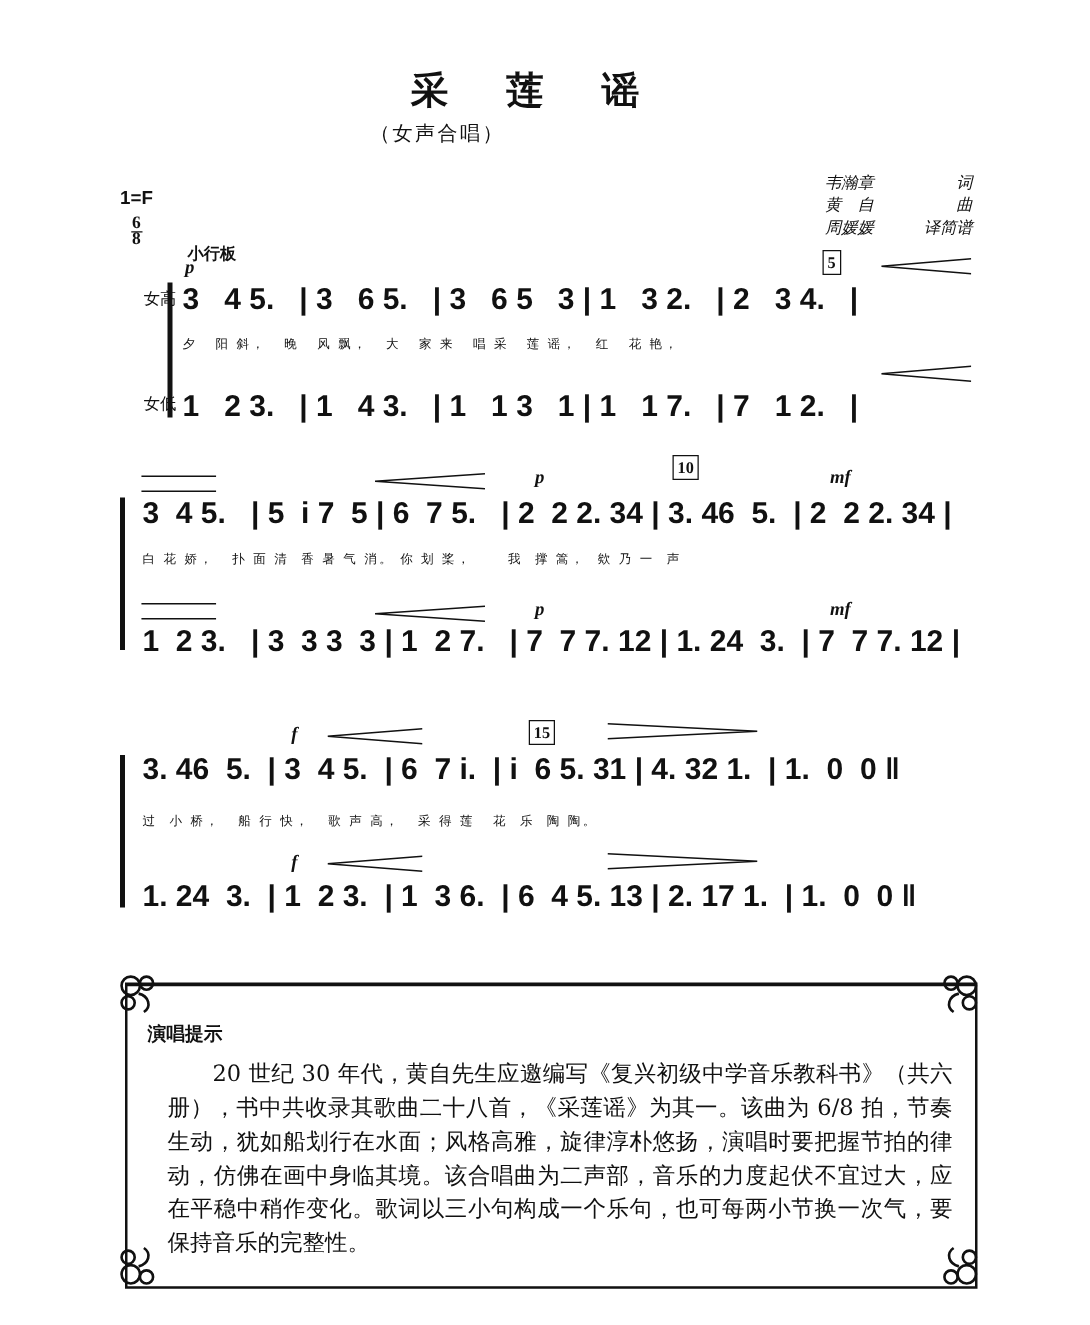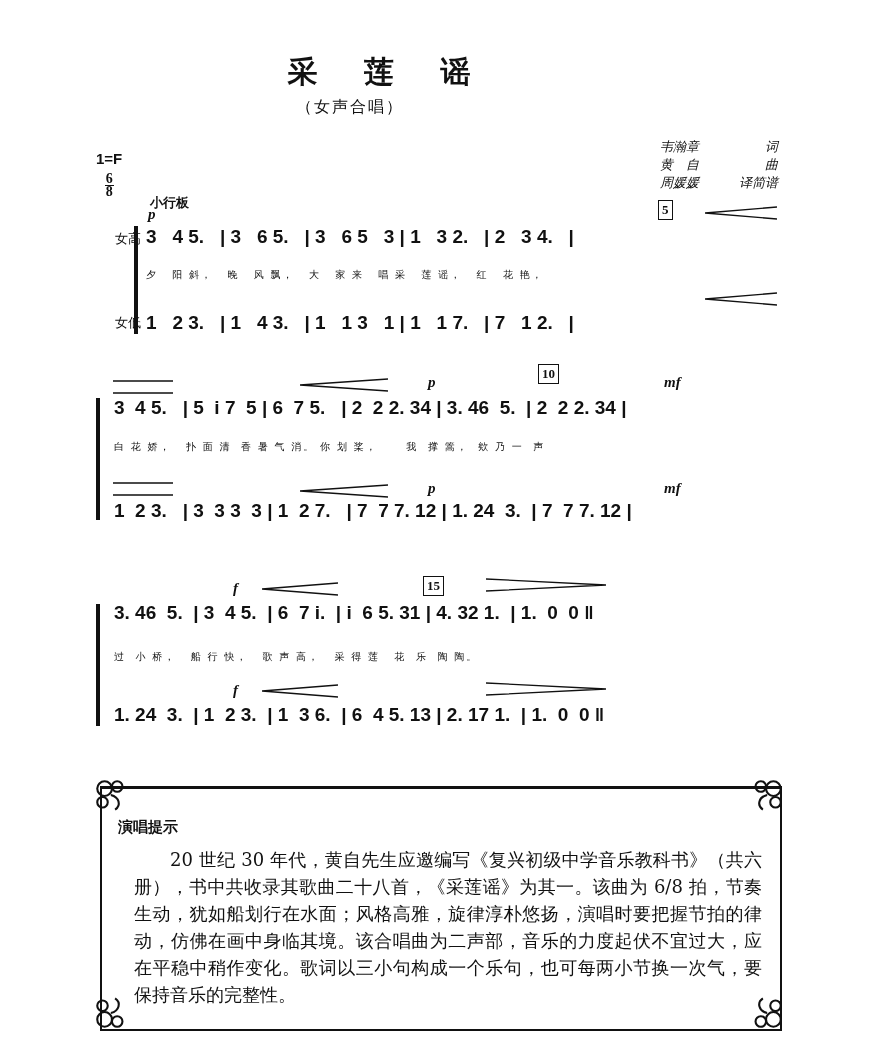--- a/index.html
+++ b/index.html
@@ -1,27 +1,27 @@
 <!DOCTYPE html>
 <html><head>
 <meta charset="utf-8">
 <style>
   html,body{margin:0;padding:0;background:#fff;}
   body{width:872px;height:1060px;position:relative;overflow:hidden;color:#111;font-family:"DejaVu Serif",serif;}
   .abs{position:absolute;}
-  .title{left:0;width:776px;top:52px;text-align:center;font-size:30px;font-weight:bold;letter-spacing:18px;font-family:"DejaVu Sans",sans-serif;}
+  .title{left:0;width:776px;top:52px;text-align:center;font-size:30px;font-weight:bold;letter-spacing:18px;font-family:"DejaVu Sans",sans-serif;padding-left:41px;}
   .subtitle{left:0;width:700px;top:97px;text-align:center;font-size:16px;letter-spacing:2px;font-family:"DejaVu Sans",sans-serif;}
   .key{left:96px;top:150px;font-size:15px;font-weight:bold;font-family:"Liberation Sans",sans-serif;display:flex;align-items:center;gap:6px;flex-direction:column;}
   .frac{display:inline-flex;flex-direction:column;align-items:center;line-height:12px;font-size:14px;font-weight:bold;font-family:"Liberation Serif",serif;}
   .credits{left:660px;top:138px;font-size:13px;line-height:18px;font-family:"DejaVu Sans",sans-serif;}
   .credits .row{display:flex;justify-content:space-between;width:118px;font-style:italic;}
   .tempo{left:150px;top:194px;font-size:13px;font-weight:bold;font-family:"DejaVu Sans",sans-serif;}
   .part-label{font-size:13px;font-family:"DejaVu Sans",sans-serif;margin-left:19px;}
   .bracket{background:#111;width:4px;}
-  .notes{font-family:"Liberation Sans",sans-serif;font-weight:bold;font-size:19px;white-space:pre;}
+  .notes{font-family:"Liberation Sans",sans-serif;font-weight:bold;font-size:24px;white-space:pre;}
   .lyr{font-size:10px;white-space:pre;letter-spacing:2px;font-family:Liberation Sans, sans-serif;}
   .dyn{font-family:"Liberation Serif",serif;font-style:italic;font-weight:bold;font-size:15px;}
   .mnum{border:1.5px solid #111;font-family:"Liberation Serif",serif;font-weight:bold;font-size:13px;padding:0 3px;line-height:18px;}
   .box{left:100px;top:786px;width:678px;height:240px;border:2.5px solid #111;border-top-width:3px;}
   .box-title{left:118px;top:818px;font-size:15px;font-weight:bold;font-family:"DejaVu Sans",sans-serif;}
   .box-text{left:134px;top:846px;width:628px;font-size:18px;line-height:27px;font-family:"DejaVu Serif",serif;}
   .box-text p{margin:0;text-indent:2em;text-align:justify;}
   .orn{width:42px;height:42px;}
 </style>
 </head>

